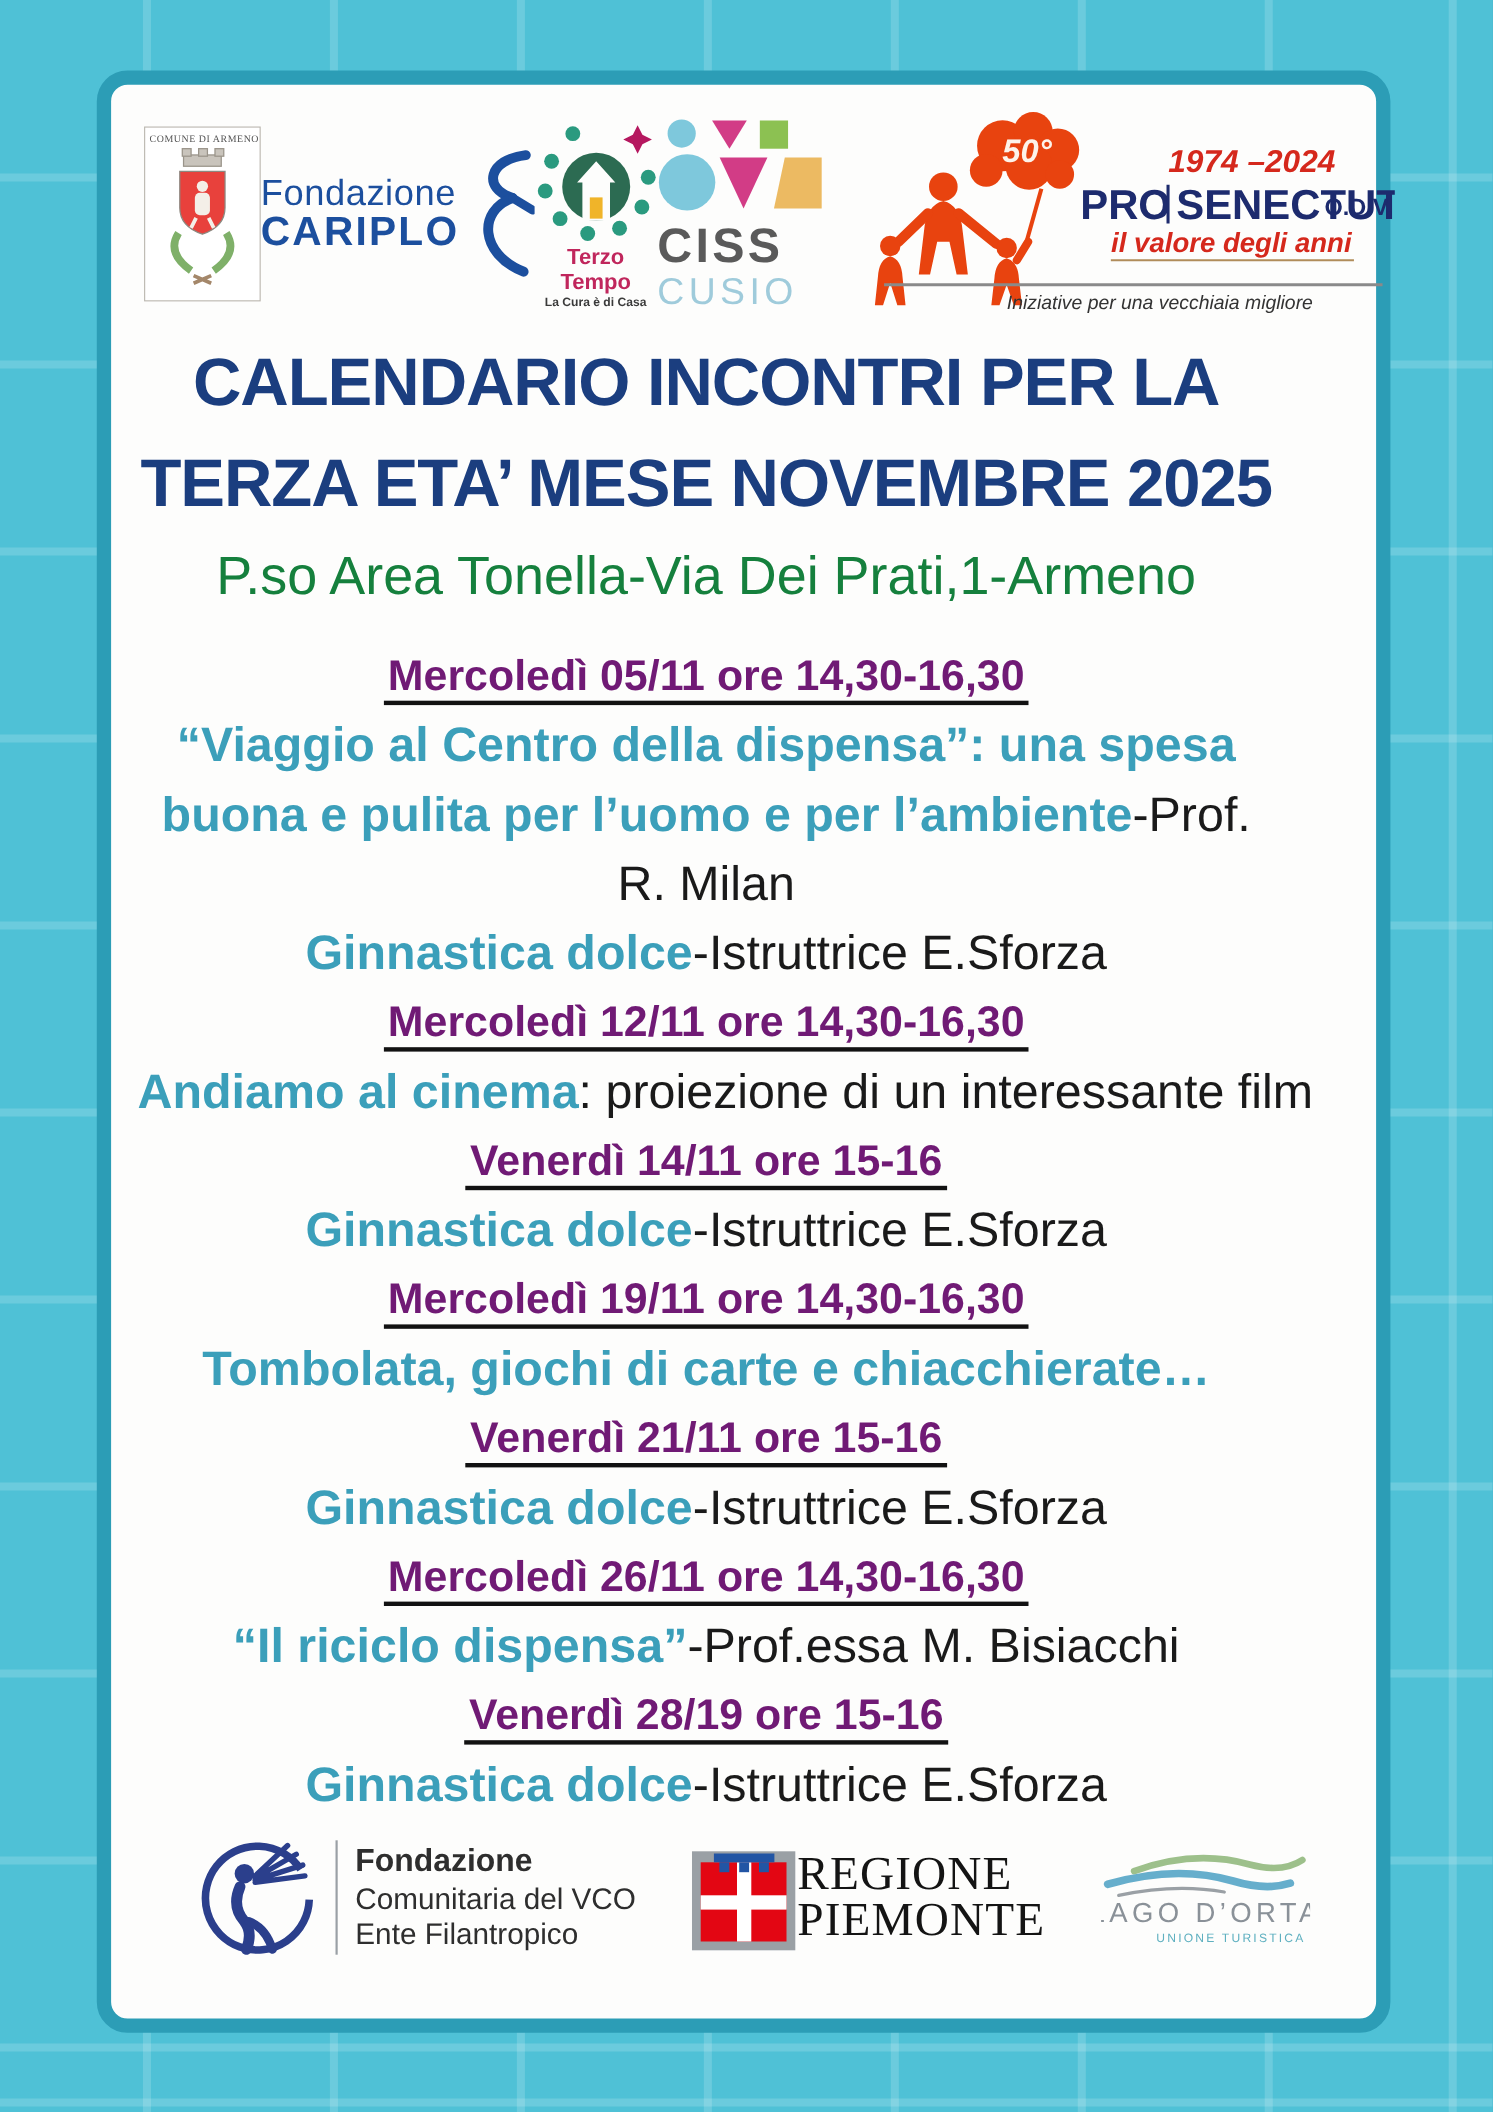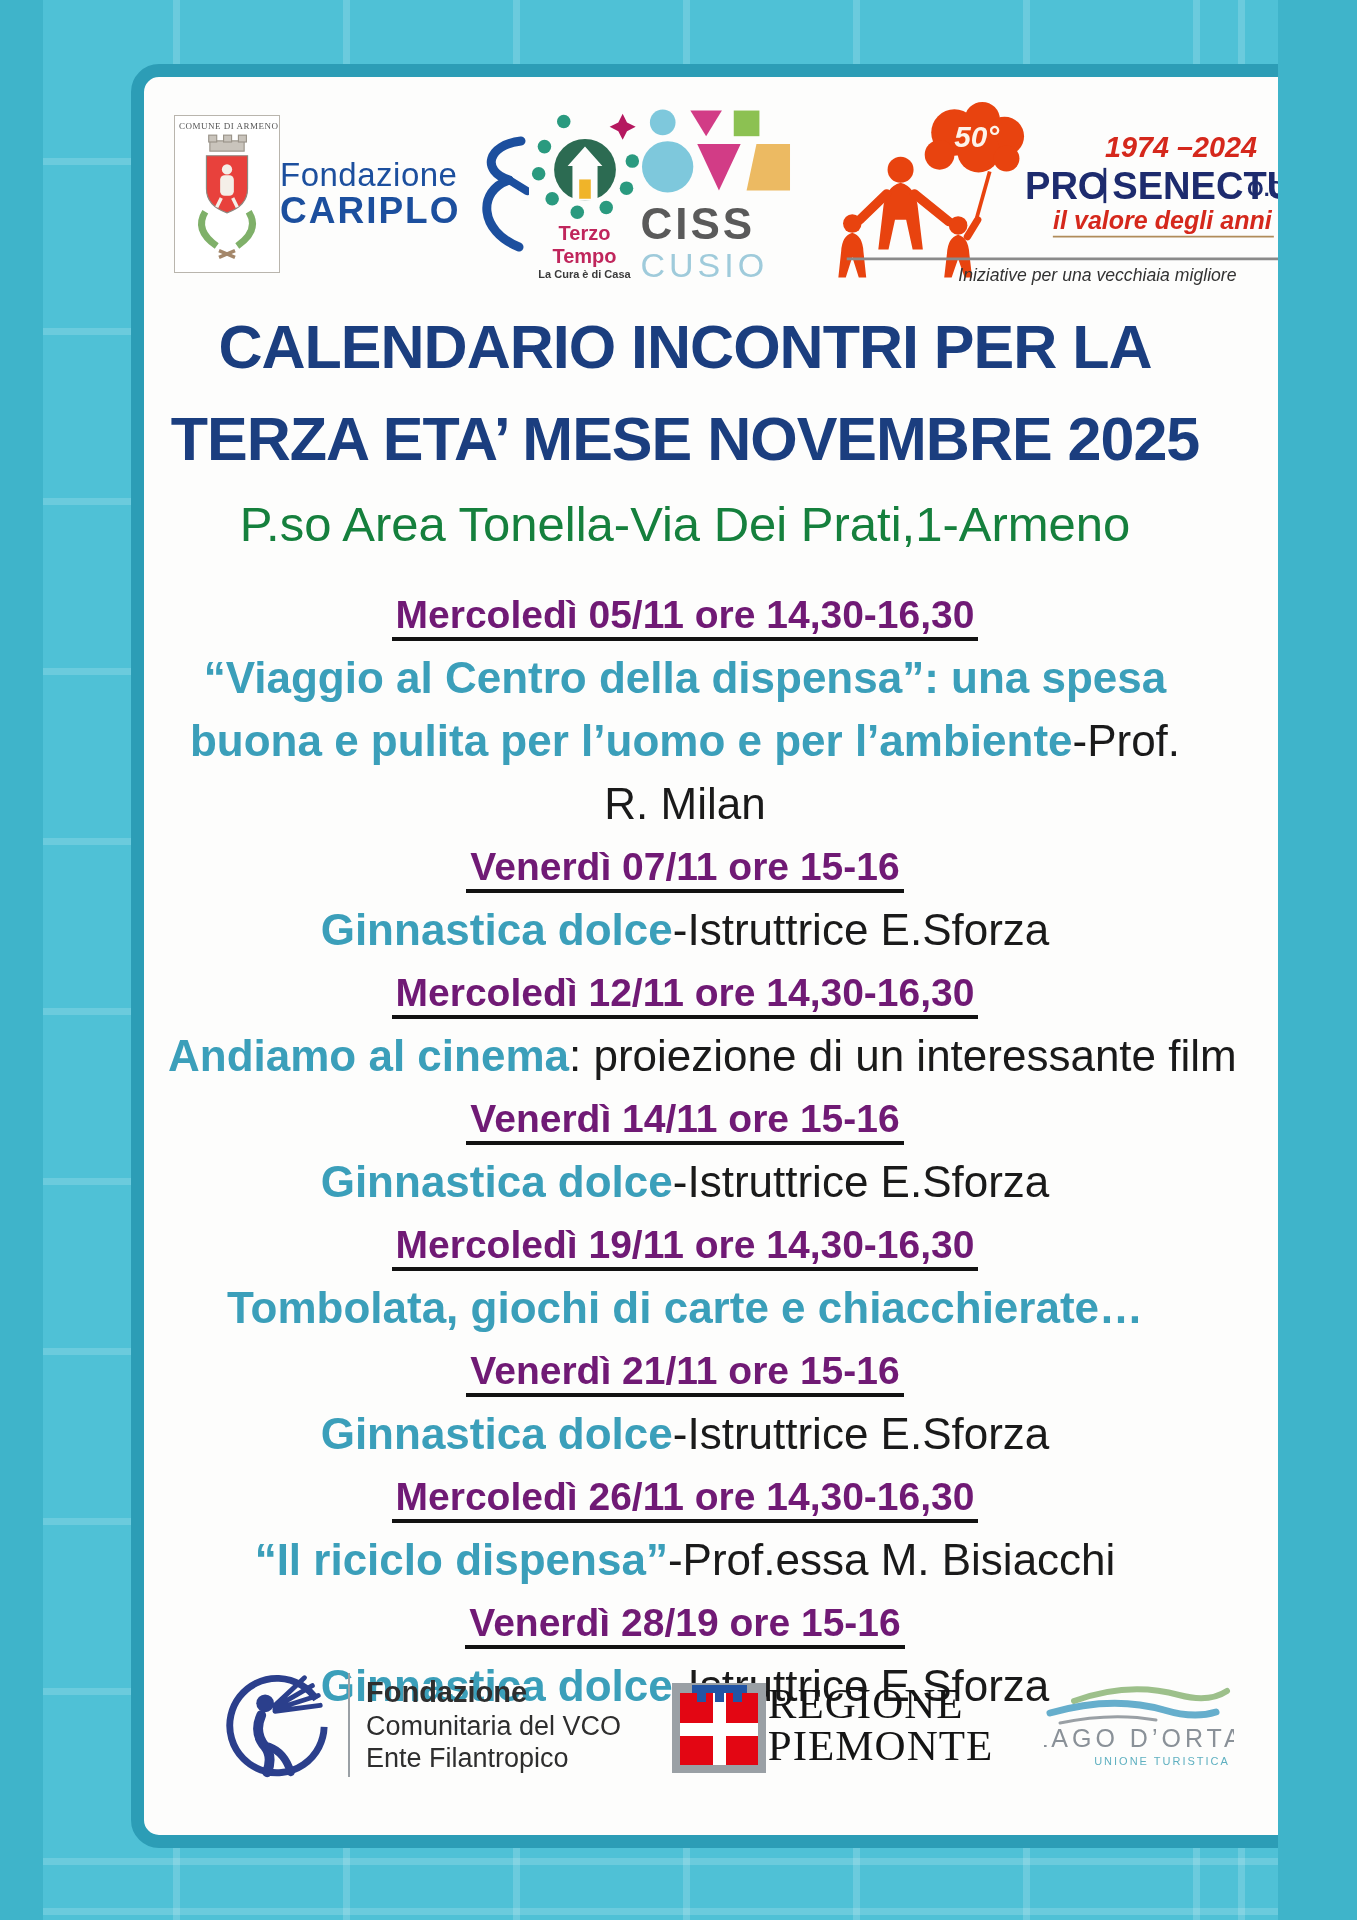--- a/index.html
+++ b/index.html
@@ -1,24 +1,23 @@
 <!DOCTYPE html>
 <html><head>
 <meta charset="utf-8">
 <style>
   html,body{margin:0;padding:0;background:#3fb4ca;}
   .stage{
-    position:relative;width:1235px;height:1920px;overflow:hidden;
+    position:relative;width:1357px;height:1920px;overflow:hidden;
     font-family:"Liberation Sans",sans-serif;
     background-color:#4fc1d6;
     background-image:
       repeating-linear-gradient(0deg, rgba(255,255,255,.16) 0 7px, rgba(255,255,255,0) 7px 170px),
       repeating-linear-gradient(90deg, rgba(255,255,255,.16) 0 7px, rgba(255,255,255,0) 7px 170px);
     background-position:-40px -55px;
-    margin-left:43px;
   }
   .card{
     position:absolute;left:88px;top:64px;width:1176px;height:1784px;
     box-sizing:border-box;border:13px solid #2c9db6;border-radius:28px;
     background:#fdfdfc;padding-top:24px;
   }
   
   .logo-row{display:flex;align-items:center;justify-content:space-between;
     height:178px;padding:4px 14px 0 30px;}
   .comune-box{width:96px;border:1px solid #b9b5ad;background:#fff;
@@ -172,21 +171,20 @@
       <div class="subtitle">P.so Area Tonella-Via Dei Prati,1-Armeno</div>
 
       <div class="events">
 
         <div>
           <div class="date-line"><span class="u">Mercoledì 05/11 ore 14,30-16,30</span></div>
           <div class="desc-line wrap"><span class="hl">“Viaggio al Centro della dispensa”: una spesa buona e pulita per l’uomo e per l’ambiente</span><span class="rest">-Prof. R. Milan</span></div>
         </div>
 
         <div>
-          <div class="date-line"><span class="u">Venerdì 07/11 ore 15-16</span></div>
           <div class="desc-line"><span class="hl">Ginnastica dolce</span><span class="rest">-Istruttrice E.Sforza</span></div>
         </div>
 
         <div>
           <div class="date-line"><span class="u">Mercoledì 12/11 ore 14,30-16,30</span></div>
           <div class="desc-line"><span class="hl">Andiamo al cinema</span><span class="rest">: proiezione di un interessante film</span></div>
         </div>
 
         <div>
           <div class="date-line"><span class="u">Venerdì 14/11 ore 15-16</span></div>

